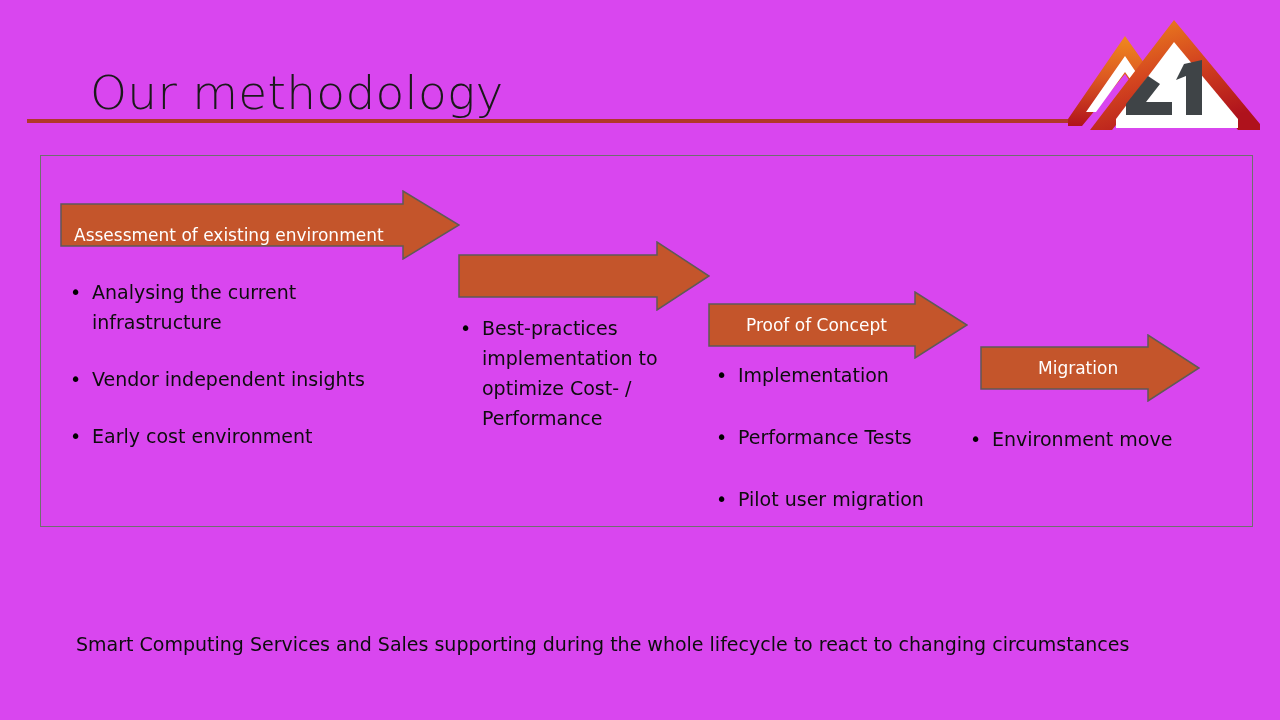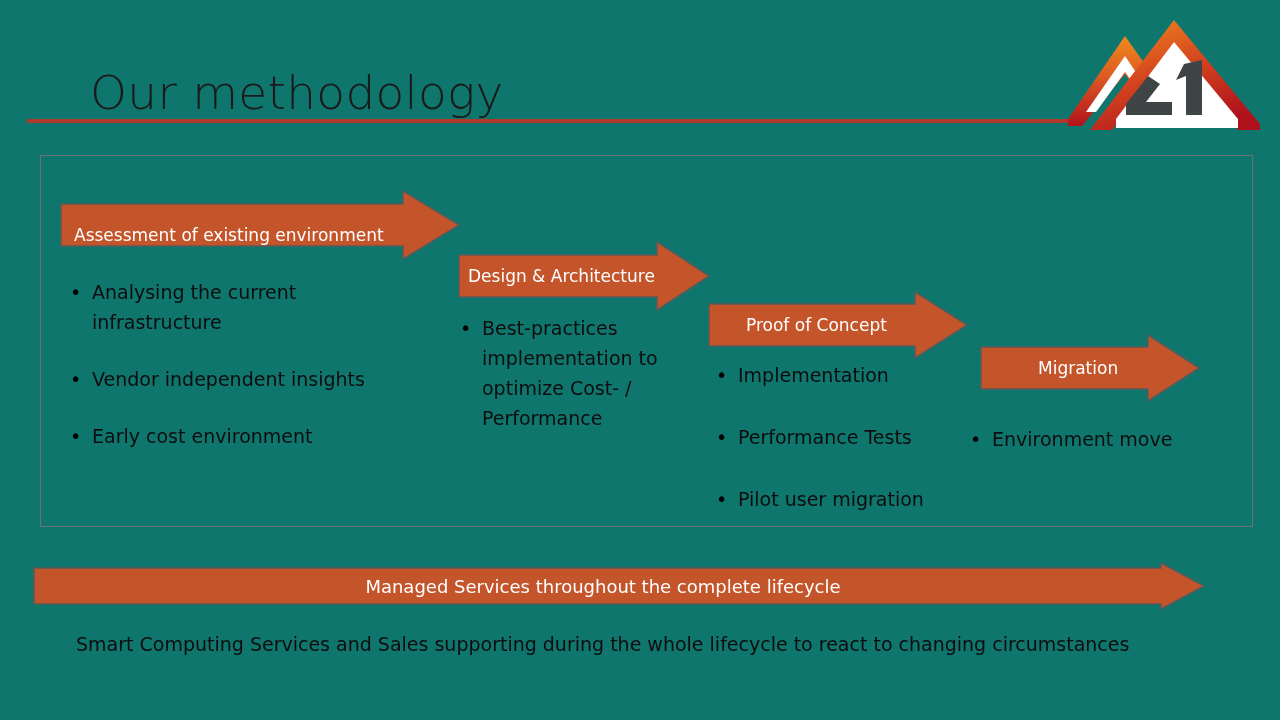--- a/index.html
+++ b/index.html
@@ -15,21 +15,21 @@
     color: #000000;
     position: relative;
   }
 
   
   #slide {
     position: absolute;
     left: 0; top: 0;
     width: 1280px;
     height: 720px;
-    background: #0f766e;
+    background: #d946ef;
   }
 
   
   #title {
     position: absolute;
     left: 90px;
     top: 66px;
     font-family: "DejaVu Sans", sans-serif;
     font-weight: 300;
     font-size: 47px;
@@ -227,21 +227,20 @@
     <svg class="arrow-shape" viewBox="0 0 400 70" preserveAspectRatio="none">
       <path d="M1 14 L343 14 L343 1 L399 35 L343 69 L343 56 L1 56 Z" fill="#c4552b" stroke="#5f5a57" stroke-width="1.5"></path>
     </svg>
     <span class="arrow-label">Assessment of existing environment</span>
   </div>
 
   <div class="stage-arrow" id="arrow-2">
     <svg class="arrow-shape" viewBox="0 0 252 70" preserveAspectRatio="none">
       <path d="M1 14 L199 14 L199 1 L251 35 L199 69 L199 56 L1 56 Z" fill="#c4552b" stroke="#5f5a57" stroke-width="1.5"></path>
     </svg>
-    <span class="arrow-label">Design &amp; Architecture</span>
   </div>
 
   <div class="stage-arrow" id="arrow-3">
     <svg class="arrow-shape" viewBox="0 0 260 68" preserveAspectRatio="none">
       <path d="M1 13 L207 13 L207 1 L259 34 L207 67 L207 55 L1 55 Z" fill="#c4552b" stroke="#5f5a57" stroke-width="1.5"></path>
     </svg>
     <span class="arrow-label">Proof of Concept</span>
   </div>
 
   <div class="stage-arrow" id="arrow-4">
@@ -288,22 +287,16 @@
     </div>
   </div>
 
   <div class="bullet-col" id="col-4">
     <div class="bullet-row">
       <span class="bullet-dot">•</span>
       <span class="bullet-text">Environment move</span>
     </div>
   </div>
 
-  <div id="bottom-arrow">
-    <svg class="arrow-shape" viewBox="0 0 1172 48" preserveAspectRatio="none">
-      <path d="M1 6 L1128 6 L1128 1 L1171 24 L1128 47 L1128 42 L1 42 Z" fill="#c4552b" stroke="#5f5a57" stroke-width="1.6"></path>
-    </svg>
-    <span class="arrow-label">Managed Services throughout the complete lifecycle</span>
-  </div>
 
   <div id="footer-caption">Smart Computing Services and Sales supporting during the whole lifecycle to react to changing circumstances</div>
 
 </div>
 
 </body></html>

